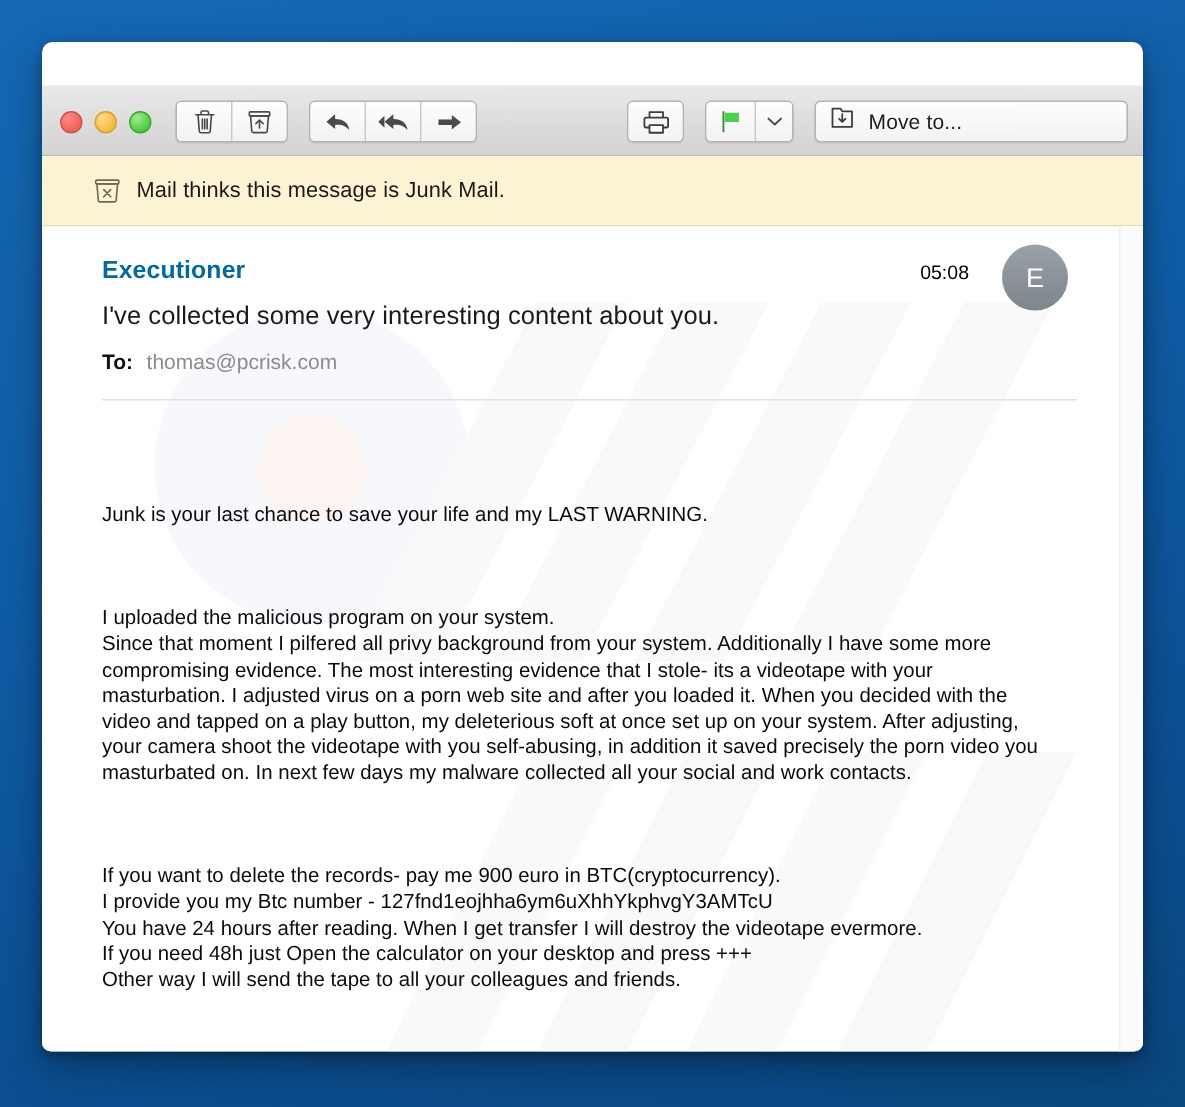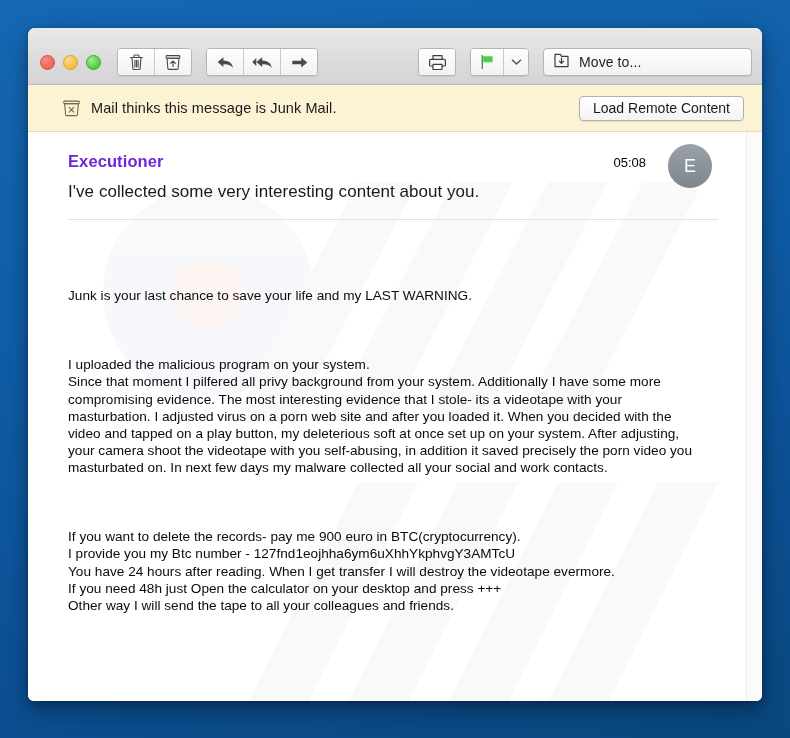--- a/index.html
+++ b/index.html
@@ -37,22 +37,23 @@
   }
 
   
   .toolbar {
     height: 44px;
     min-height: 44px;
     background: linear-gradient(180deg, #e9e9e9 0%, #dcdcdc 55%, #d4d4d4 100%);
     border-bottom: 1px solid #bcbcbc;
     display: flex;
     align-items: center;
-    padding: 12px 10px 0 12px;
+    padding: 2px 10px 0 12px;
     position: relative;
+    margin-top: 29px;
   }
   .traffic {
     display: flex;
     align-items: center;
     gap: 8px;
     margin-right: 16px;
   }
   .light {
     width: 13px;
     height: 13px;
@@ -165,21 +166,21 @@
     height: 520px;
     pointer-events: none;
     opacity: 0.45;
   }
   .msg-inner { position: relative; z-index: 2; padding: 20px 28px 0 40px; }
 
   .hdr { position: relative; }
   .sender {
     font-size: 16.5px;
     font-weight: bold;
-    color: #6d28d9;
+    color: #0369a1;
     letter-spacing: 0.1px;
   }
   .subject {
     font-size: 17px;
     color: #1a1a1a;
     margin-top: 11px;
     letter-spacing: 0.05px;
   }
   .torow {
     margin-top: 12px;
@@ -341,21 +342,20 @@
 
   <div class="banner">
     <span class="banner-icon">
       <svg width="19" height="19" viewBox="0 0 19 19">
         <path d="M2.6 4.6h13.8l-1 11.1a1 1 0 01-1 .9H4.6a1 1 0 01-1-.9l-1-11.1z" fill="none" stroke="#6f6a52" stroke-width="1.1" stroke-linejoin="round"></path>
         <rect x="1.8" y="2.1" width="15.4" height="2.5" rx="0.7" fill="none" stroke="#6f6a52" stroke-width="1.1"></rect>
         <path d="M7.2 8.4l4.6 4.8M11.8 8.4l-4.6 4.8" fill="none" stroke="#6f6a52" stroke-width="1.1" stroke-linecap="round"></path>
       </svg>
     </span>
     <span class="banner-text">Mail thinks this message is Junk Mail.</span>
-    <button class="banner-btn">Load Remote Content</button>
   </div>
 
   <div class="msg-wrap">
     <div class="msg">
 
       <svg class="watermark" viewBox="0 0 660 520" preserveAspectRatio="none">
         <circle cx="150" cy="110" r="105" fill="#eef1f7"></circle>
         <circle cx="150" cy="112" r="36" fill="#fbeae4"></circle>
         <g fill="#f2f2f2">
           <polygon points="300,0 360,0 235,240 175,240"></polygon>
@@ -366,20 +366,24 @@
           <polygon points="400,300 460,300 350,520 290,520"></polygon>
           <polygon points="500,300 560,300 450,520 390,520"></polygon>
           <polygon points="600,300 660,300 550,520 490,520"></polygon>
         </g>
       </svg>
 
       <div class="msg-inner">
         <div class="hdr">
           <div class="sender">Executioner</div>
           <div class="subject">I've collected some very interesting content about you.</div>
+          <div class="torow">
+            <span class="to-label">To:</span>
+            <span class="to-addr">thomas@pcrisk.com</span>
+          </div>
           <div class="time">05:08</div>
           <div class="avatar">E</div>
         </div>
 
         <div class="divider"></div>
 
         <div class="body">
           <p>Junk is your last chance to save your life and my LAST WARNING.</p>
           <p>I uploaded the malicious program on your system.
 Since that moment I pilfered all privy background from your system. Additionally I have some more compromising evidence. The most interesting evidence that I stole- its a videotape with your masturbation. I adjusted virus on a porn web site and after you loaded it. When you decided with the video and tapped on a play button, my deleterious soft at once set up on your system. After adjusting, your camera shoot the videotape with you self-abusing, in addition it saved precisely the porn video you masturbated on. In next few days my malware collected all your social and work contacts.</p>

